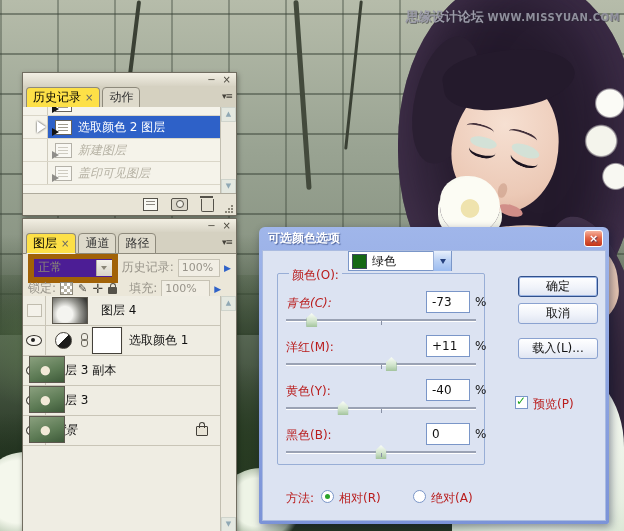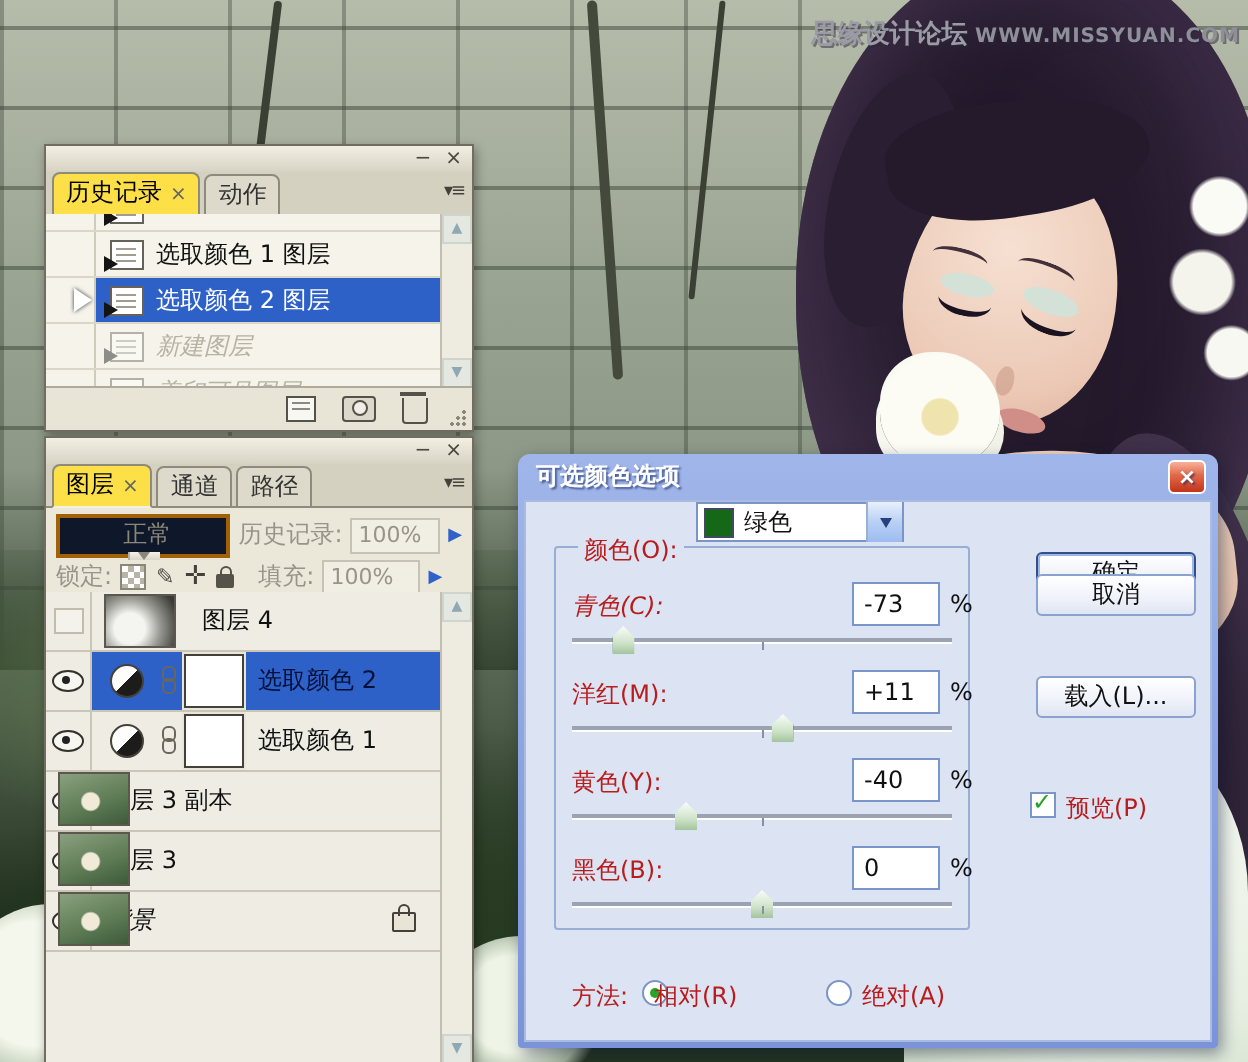--- a/index.html
+++ b/index.html
@@ -117,21 +117,21 @@
   .ic-cam{width:15px;height:11px;border:1px solid #55524a;background:#dcd8cc;border-radius:2px;position:relative;}
   .ic-cam::before{content:'';position:absolute;left:4px;top:1px;width:6px;height:6px;border:1px solid #55524a;border-radius:50%;background:#f0eee6;}
   .ic-trash{width:11px;height:12px;border:1px solid #55524a;border-top:none;border-radius:0 0 2px 2px;background:#e6e2d4;position:relative;margin-top:2px;}
   .ic-trash::before{content:'';position:absolute;left:-2px;top:-3px;width:13px;height:2px;background:#55524a;}
   .grip{position:absolute;right:2px;bottom:2px;width:9px;height:9px;
     background:radial-gradient(circle 1px at 7px 2px,#8a8678 99%,transparent),radial-gradient(circle 1px at 4px 5px,#8a8678 99%,transparent),radial-gradient(circle 1px at 7px 5px,#8a8678 99%,transparent),radial-gradient(circle 1px at 1px 8px,#8a8678 99%,transparent),radial-gradient(circle 1px at 4px 8px,#8a8678 99%,transparent),radial-gradient(circle 1px at 7px 8px,#8a8678 99%,transparent);}
 
   
   .lp-controls{border-bottom:1px solid #b4b0a2;background:#ebe7d9;padding:3px 5px 2px;}
   .lrowc{display:flex;align-items:center;height:21px;gap:4px;}
-  .combo{width:92px;height:18px;background:#0f172a;border:2px solid #a16207;display:flex;align-items:center;color:#8a8678;flex-direction:column;}
+  .combo{width:92px;height:18px;background:#4c1d95;border:6px solid #a16207;display:flex;align-items:center;color:#8a8678;}
   .combo-label{padding-left:4px;flex:1;}
   .combo-btn{width:15px;height:16px;background:linear-gradient(#f4f2ea,#d8d4c6);border-left:1px solid #b4b0a4;display:flex;align-items:center;justify-content:center;}
   .combo-btn i{border-top:4px solid #8a8678;border-left:3px solid transparent;border-right:3px solid transparent;}
   .glabel{color:#98948a;white-space:nowrap;}
   .gval{width:44px;height:16px;border:1px solid #c6c2b4;background:#f1eee4;color:#98948a;line-height:16px;padding-left:3px;font-size:11px;}
   .fwd{color:#2f62c8;font-size:9px;}
   .lockicons{display:flex;align-items:center;gap:5px;}
   .ic-checker{width:11px;height:11px;border:1px solid #8a8678;
     background-image:linear-gradient(45deg,#b8b4a6 25%,transparent 25%,transparent 75%,#b8b4a6 75%),linear-gradient(45deg,#b8b4a6 25%,transparent 25%,transparent 75%,#b8b4a6 75%);
     background-size:6px 6px;background-position:0 0,3px 3px;background-color:#fff;}
@@ -251,25 +251,20 @@
       <div class="tab">
         <span>动作</span>
       </div>
       <span class="flyout">▾≡</span>
     </div>
     <div class="hlist">
       <div class="hrow first">
         <div class="hcol1"></div>
         <div class="hicon"></div>
       </div>
-      <div class="hrow">
-        <div class="hcol1"></div>
-        <div class="hicon"></div>
-        <span class="hlabel">选取颜色 1 图层</span>
-      </div>
       <div class="hrow hsel">
         <div class="hcol1">
           <div class="hplay"></div>
         </div>
         <div class="hicon"></div>
         <span class="hlabel">选取颜色 2 图层</span>
       </div>
       <div class="hrow undone">
         <div class="hcol1"></div>
         <div class="hicon"></div>
@@ -337,29 +332,20 @@
       </div>
     </div>
     <div class="llist">
       <div class="lrow">
         <div class="leye">
             <div class="eyebox"></div>
           </div>
         <div class="thumb gray"></div>
         <span class="lname">图层 4</span>
       </div>
-      <div class="lrow lsel">
-        <div class="leye">
-            <div class="eye"></div>
-          </div>
-        <div class="adj"></div>
-        <div class="chain"></div>
-        <div class="mask"></div>
-        <span class="lname">选取颜色 2</span>
-      </div>
       <div class="lrow">
         <div class="leye">
             <div class="eye"></div>
           </div>
         <div class="adj"></div>
         <div class="chain"></div>
         <div class="mask"></div>
         <span class="lname">选取颜色 1</span>
       </div>
       <div class="lrow">
@@ -430,31 +416,31 @@
       </div>
 
       <span class="dlabel" style="left:23px;top:176px;">黑色(B):</span>
       <div class="numbox" style="top:172px;">0</div>
       <span class="pct" style="top:176px;">%</span>
       <div class="track" style="top:200px;">
         <div class="thumbp" style="left: 50%;"></div>
       </div>
 
       <div class="btn default" style="top:25px;">确定</div>
-      <div class="btn" style="top:36px;">取消</div>
+      <div class="btn" style="top:52px;">取消</div>
       <div class="btn" style="top:87px;">载入(L)...</div>
 
       <div class="cb checked" style="left:252px;top:145px;">
         <span class="cbmark">✓</span>
       </div>
       <span class="dlabel" style="left:270px;top:145px;">预览(P)</span>
 
       <span class="dlabel" style="left:23px;top:239px;">方法:</span>
       <div class="radio checked" style="left:58px;top:239px;">
           <span class="rdot"></span>
         </div>
-      <span class="dlabel" style="left:64px;top:239px;">相对(R)</span>
+      <span class="dlabel" style="left:76px;top:239px;">相对(R)</span>
       <div class="radio" style="left:150px;top:239px;"></div>
       <span class="dlabel" style="left:168px;top:239px;">绝对(A)</span>
     </div>
   </div>
 
 </div>
 
 </body></html>

